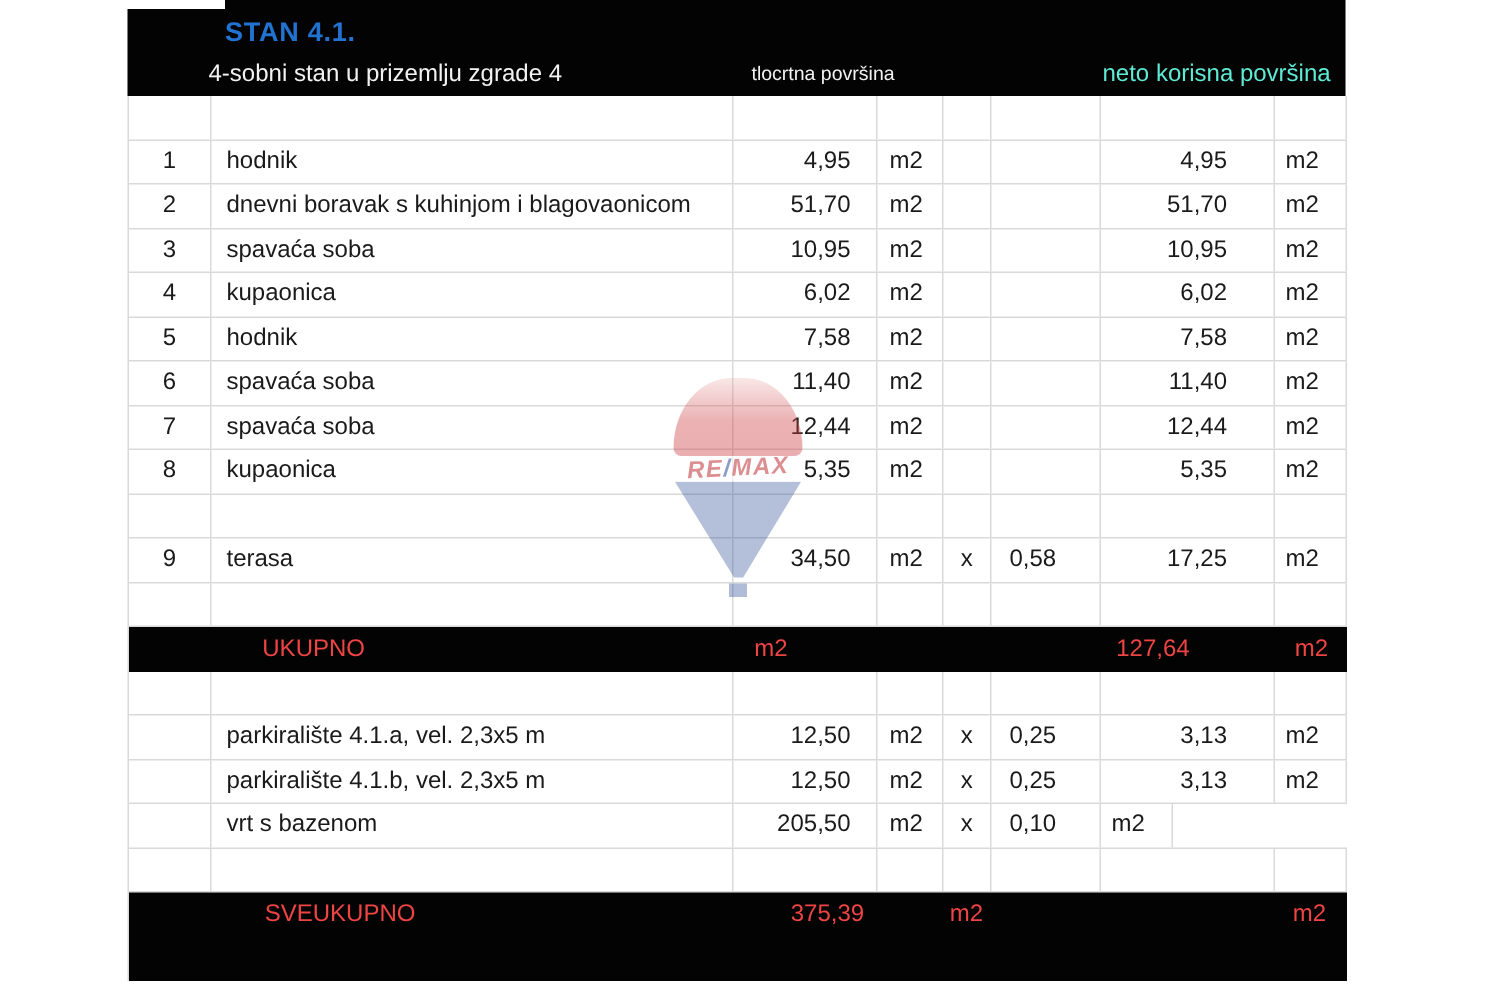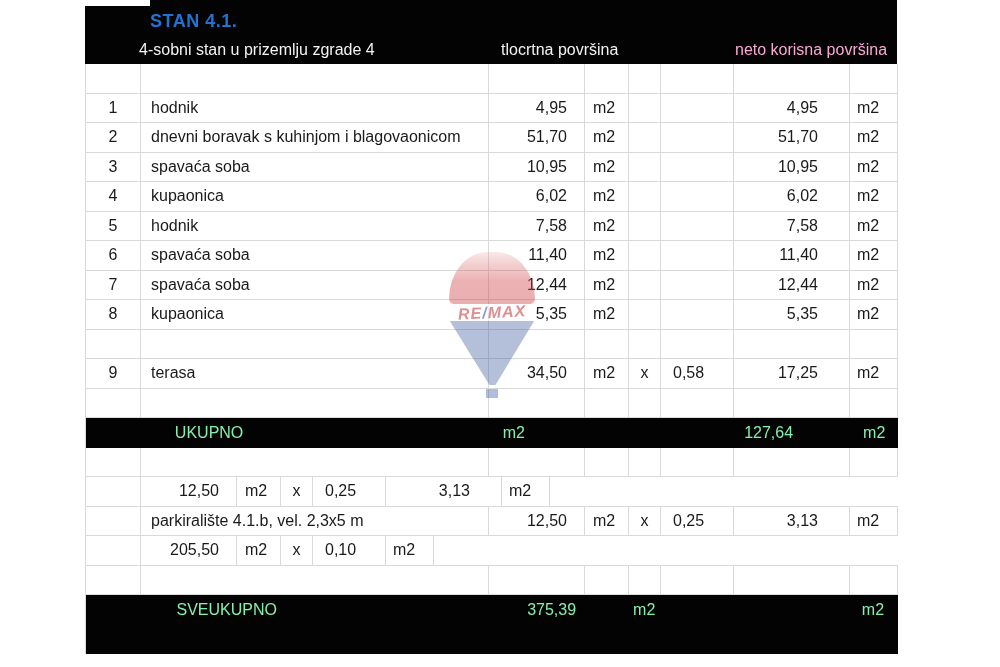--- a/index.html
+++ b/index.html
@@ -4,37 +4,37 @@
 <style>
   html,body{margin:0;padding:0;background:#ffffff;}
   .page{position:relative;width:926px;height:667px;background:#ffffff;overflow:hidden;
         font-family:"Liberation Sans", sans-serif;color:#1a1a1a;}
 
   .topstrip{position:absolute;left:150px;top:0;width:747px;height:6px;background:#030303;}
 
   .hdr{position:absolute;left:85px;top:6px;width:812px;height:58px;background:#030303;}
   .hdr .title{position:absolute;left:65px;top:5px;font-size:18px;font-weight:bold;color:#2173d1;letter-spacing:0.5px;}
   .hdr .sub{position:absolute;left:54px;top:35px;font-size:16px;color:#f2f2f2;}
-  .hdr .col-gross{position:absolute;left:416px;top:35px;font-size:16px;color:#f2f2f2;}
-  .hdr .col-net{position:absolute;left:650px;top:35px;font-size:16px;color:#f9a8d4;}
+  .hdr .col-gross{position:absolute;left:416px;top:35px;font-size:13px;color:#f2f2f2;}
+  .hdr .col-net{position:absolute;left:650px;top:35px;font-size:16px;color:#5eead4;}
 
   .grid{position:absolute;left:85px;top:64px;width:812px;border-left:1px solid #d9d9d9;}
   .row{display:flex;height:29.5px;box-sizing:border-box;border-bottom:1px solid #d9d9d9;}
   .cell{box-sizing:border-box;border-right:1px solid #d9d9d9;display:flex;align-items:center;
         font-size:16px;white-space:nowrap;overflow:visible;}
   .col-a{width:55px;justify-content:center;}
   .col-b{width:348px;padding-left:10px;text-align:center;}
   .col-c{width:96px;justify-content:flex-end;padding-right:17px;}
   .col-d{width:44px;padding-left:8px;}
   .col-e{width:32px;justify-content:center;}
   .col-f{width:73px;padding-left:12px;}
   .col-g{width:116px;justify-content:flex-end;padding-right:31px;}
   .col-h{width:48px;padding-left:7px;}
 
-  .row.total, .row.total2{background:#030303;color:#86efac;border-bottom:none;gap:32px;}
+  .row.total, .row.total2{background:#030303;color:#ef4444;border-bottom:none;gap:32px;}
   .row.total .cell, .row.total2 .cell{border-right:none;}
   .row.total2{height:59px;}
   .row.total2 .cell{height:29.5px;}
 
   .watermark{position:absolute;left:449px;top:252px;width:86px;height:150px;pointer-events:none;}
   .wm-dome{width:86px;height:52px;border-radius:43px 43px 6px 6px / 52px 52px 6px 6px;
            background:linear-gradient(180deg, rgba(236,170,170,0.28) 0%, rgba(205,62,66,0.40) 55%, rgba(205,62,66,0.42) 100%);}
   .wm-band{width:86px;height:17px;background:rgba(255,255,255,0.55);display:flex;align-items:center;justify-content:center;}
   .wm-band .wm-text{font-size:16px;font-weight:bold;font-style:italic;letter-spacing:1px;transform:rotate(-3deg);opacity:0.55;}
   .wm-re,.wm-max{color:#c13438;}
@@ -192,39 +192,41 @@
         <div class="cell col-b"></div>
         <div class="cell col-c"></div>
         <div class="cell col-d"></div>
         <div class="cell col-e"></div>
         <div class="cell col-f"></div>
         <div class="cell col-g"></div>
         <div class="cell col-h"></div>
       </div>
       <div class="row data">
         <div class="cell col-a"></div>
+        <div class="cell col-b">parkiralište 4.1.a, vel. 2,3x5 m</div>
         <div class="cell col-c">12,50</div>
         <div class="cell col-d">m2</div>
         <div class="cell col-e">x</div>
         <div class="cell col-f">0,25</div>
         <div class="cell col-g">3,13</div>
         <div class="cell col-h">m2</div>
       </div>
       <div class="row data">
         <div class="cell col-a"></div>
         <div class="cell col-b">parkiralište 4.1.b, vel. 2,3x5 m</div>
         <div class="cell col-c">12,50</div>
         <div class="cell col-d">m2</div>
         <div class="cell col-e">x</div>
         <div class="cell col-f">0,25</div>
         <div class="cell col-g">3,13</div>
         <div class="cell col-h">m2</div>
       </div>
       <div class="row data">
         <div class="cell col-a"></div>
+        <div class="cell col-b">vrt s bazenom</div>
         <div class="cell col-c">205,50</div>
         <div class="cell col-d">m2</div>
         <div class="cell col-e">x</div>
         <div class="cell col-f">0,10</div>
         <div class="cell col-h">m2</div>
       </div>
       <div class="row empty">
         <div class="cell col-a"></div>
         <div class="cell col-b"></div>
         <div class="cell col-c"></div>

